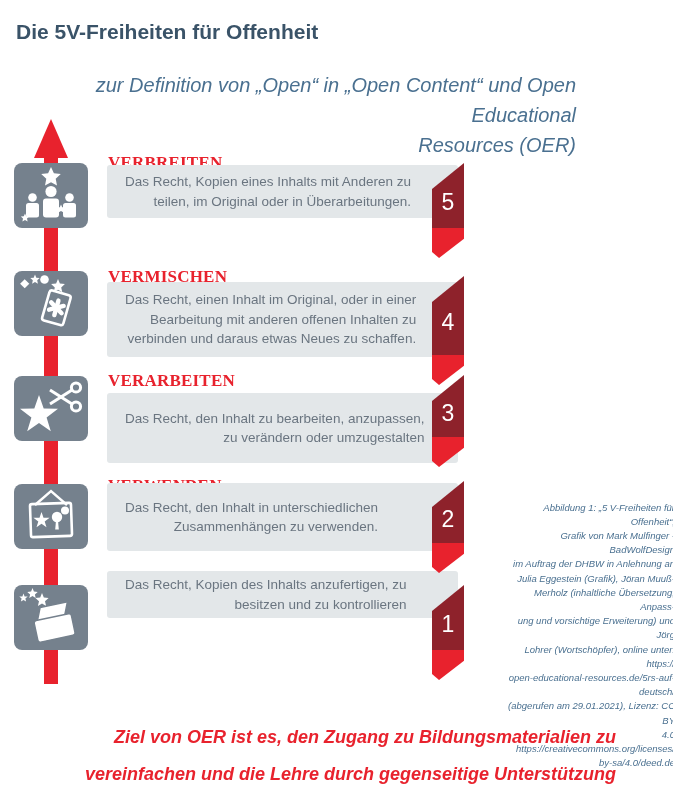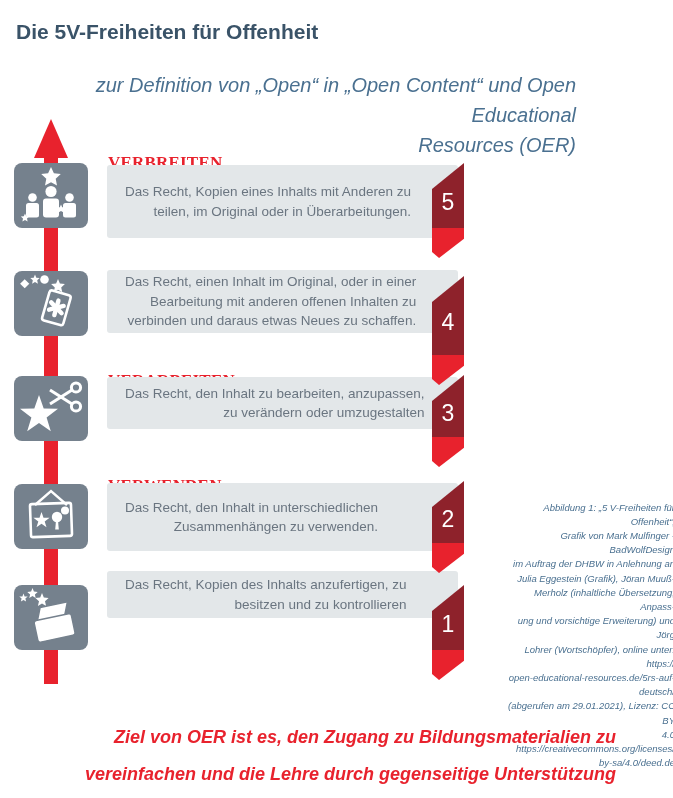--- a/index.html
+++ b/index.html
@@ -27,21 +27,21 @@
   .i1{top:163px}.i2{top:271px}.i3{top:376px}.i4{top:484px}.i5{top:585px}
 
   
   .heading{left:108px;font-size:17px;font-weight:bold;color:var(--red);letter-spacing:.2px;z-index:2;font-family:Liberation Serif, serif;}
   .h1{top:139px}.h2{top:253px}.h3{top:357px}.h4{top:462px}.h5{top:566px}
 
   
   .textbox{left:107px;width:351px;background:var(--boxGray);border-radius:3px;z-index:2;
     display:flex;align-items:center;}
   .textbox p{margin:0 0 0 18px;font-size:13.5px;line-height:19.5px;color:var(--bodyGray);}
-  .b1{top:165px;height:73px}.b2{top:270px;height:63px}.b3{top:377px;height:52px}
+  .b1{top:165px;height:53px}.b2{top:282px;height:75px}.b3{top:393px;height:70px}
   .b4{top:483px;height:68px}.b5{top:571px;height:47px}
 
   
   .badge{left:432px;width:32px;z-index:3;}
   .g1{top:163px;--mh:65px}.g2{top:276px;--mh:79px}.g3{top:375px;--mh:62px}
   .g4{top:481px;--mh:62px}.g5{top:585px;--mh:65px}
   .badge-top{height:var(--mh);background:var(--maroon);
     clip-path:polygon(0 26px,100% 0,100% 100%,0 100%);
     display:flex;align-items:center;justify-content:center;padding-top:14px;box-sizing:border-box;}
   .badge-top span{color:#fff;font-size:23px;line-height:1;}

